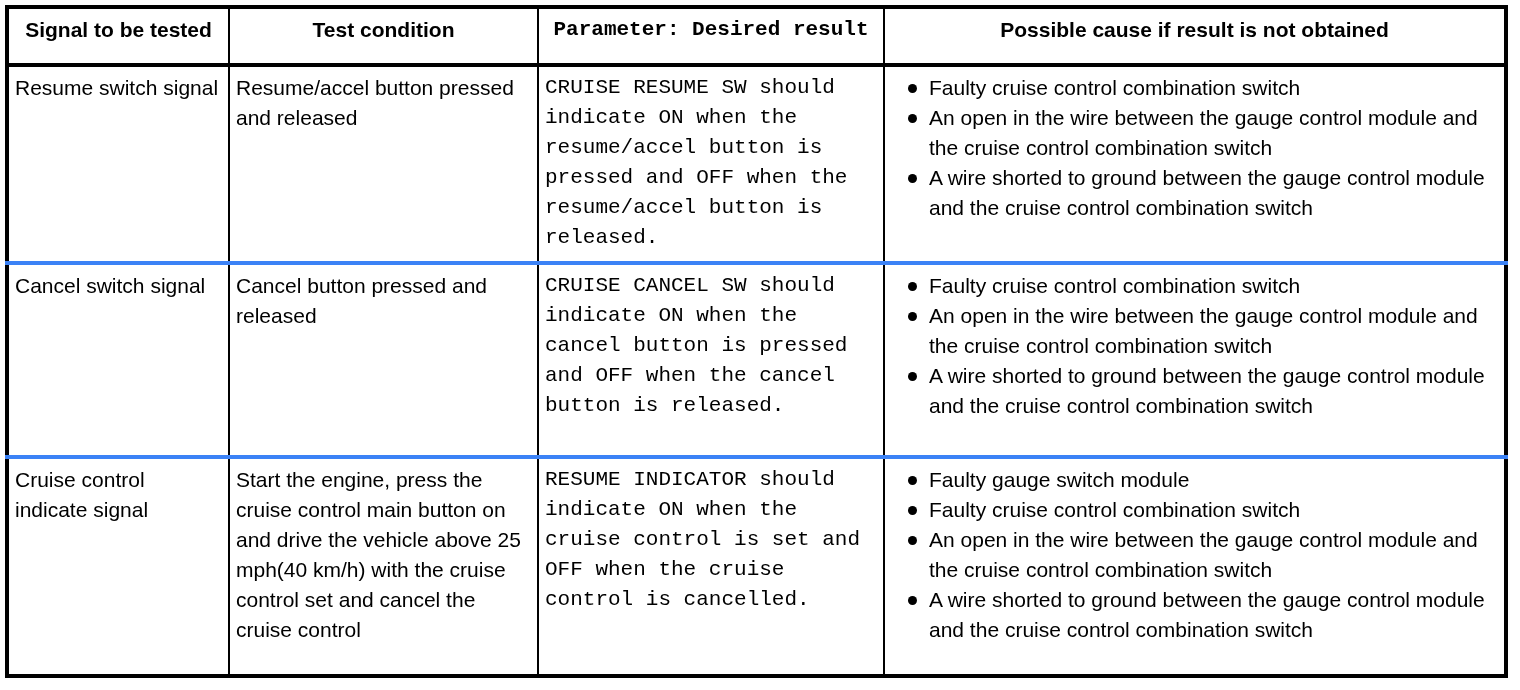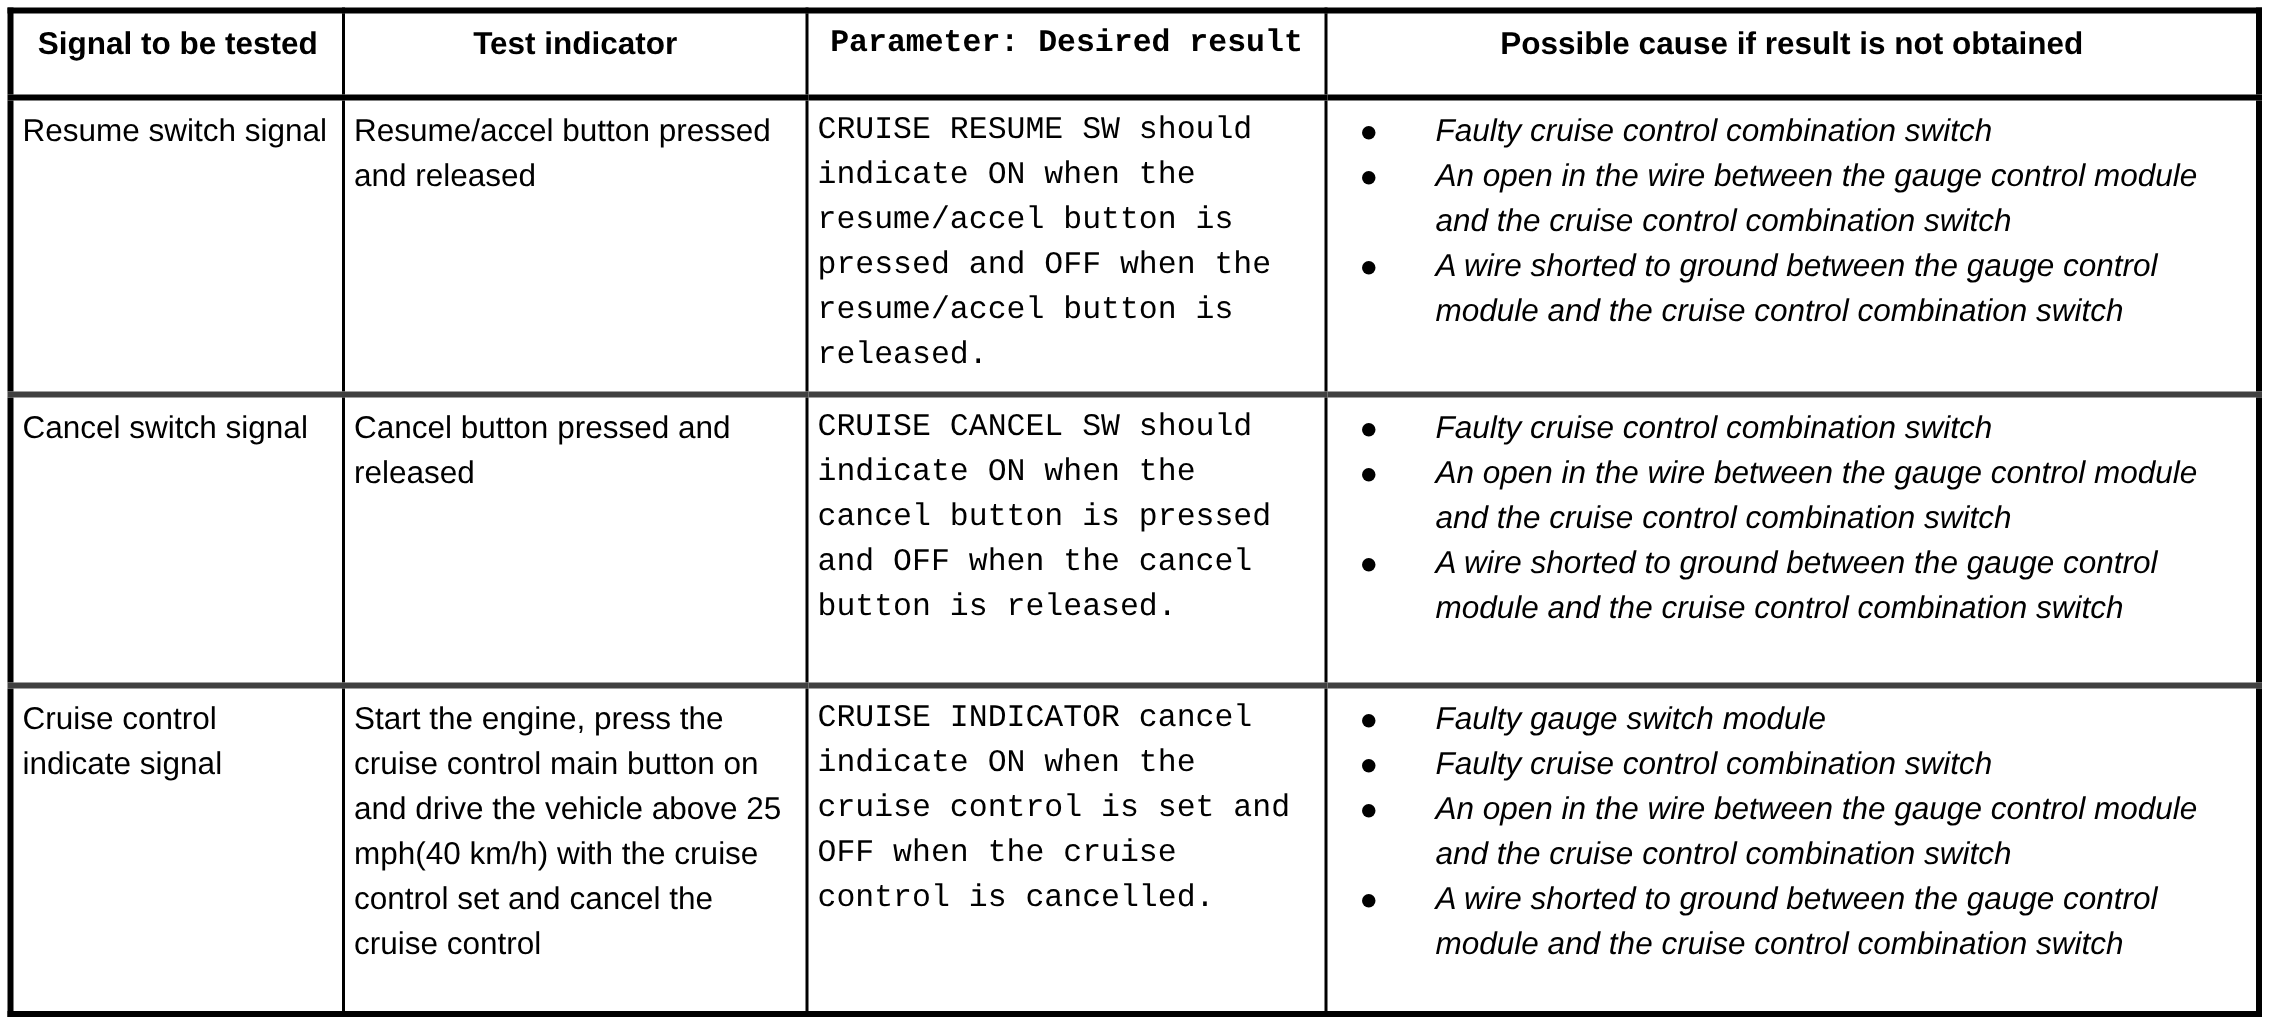--- a/index.html
+++ b/index.html
@@ -52,21 +52,21 @@
     box-sizing: border-box;
   }
 
   .diag-table tbody tr {
     border-top: 4px solid #000000;
   }
   .diag-table tbody tr:first-child {
     border-top: none;
   }
   .diag-table tbody td {
-    border-top: 4px solid #404040;
+    border-top: 4px solid #3b82f6;
   }
   .diag-table tbody tr:first-child td {
     border-top: none;
   }
 
   .cell {
     font-size: 21px;
     line-height: 30px;
     padding: 6px 6px 8px 6px;
     box-sizing: border-box;
@@ -80,23 +80,22 @@
 
   .bullet-list {
     list-style: none;
     margin: 0;
     padding: 6px 4px 8px 0;
   }
   .bullet-list li {
     position: relative;
     font-size: 21px;
     line-height: 30px;
-    padding-left: 72px;
+    padding-left: 44px;
     margin: 0;
-    font-style: italic;
   }
   .bullet-list li .dot {
     position: absolute;
     left: 23px;
     top: 11px;
     width: 9px;
     height: 9px;
     background: #000000;
     border-radius: 50%;
     display: block;
@@ -108,21 +107,21 @@
 </style>
 </head>
 <body>
 
 <div class="page">
 
   <table class="diag-table">
     <thead>
       <tr>
         <th class="col-signal">Signal to be tested</th>
-        <th class="col-cond">Test indicator</th>
+        <th class="col-cond">Test condition</th>
         <th class="col-param">Parameter: Desired result</th>
         <th class="col-cause">Possible cause if result is not obtained</th>
       </tr>
     </thead>
     <tbody>
 
       <tr class="row-1">
         <td class="col-signal">
           <div class="cell">Resume switch signal</div>
         </td>
@@ -161,21 +160,21 @@
       </tr>
 
       <tr class="row-3">
         <td class="col-signal">
           <div class="cell">Cruise control indicate signal</div>
         </td>
         <td class="col-cond">
           <div class="cell">Start the engine, press the cruise control main button on and drive the vehicle above 25 mph(40 km/h) with the cruise control set and cancel the cruise control</div>
         </td>
         <td class="col-param">
-          <div class="cell">CRUISE INDICATOR cancel indicate ON when the cruise control is set and OFF when the cruise control is cancelled.</div>
+          <div class="cell">RESUME INDICATOR should indicate ON when the cruise control is set and OFF when the cruise control is cancelled.</div>
         </td>
         <td class="col-cause">
           <ul class="bullet-list">
             <li><span class="dot"></span><span>Faulty gauge switch module</span></li>
             <li><span class="dot"></span><span>Faulty cruise control combination switch</span></li>
             <li><span class="dot"></span><span>An open in the wire between the gauge control module and the cruise control combination switch</span></li>
             <li><span class="dot"></span><span>A wire shorted to ground between the gauge control module and the cruise control combination switch</span></li>
           </ul>
         </td>
       </tr>

